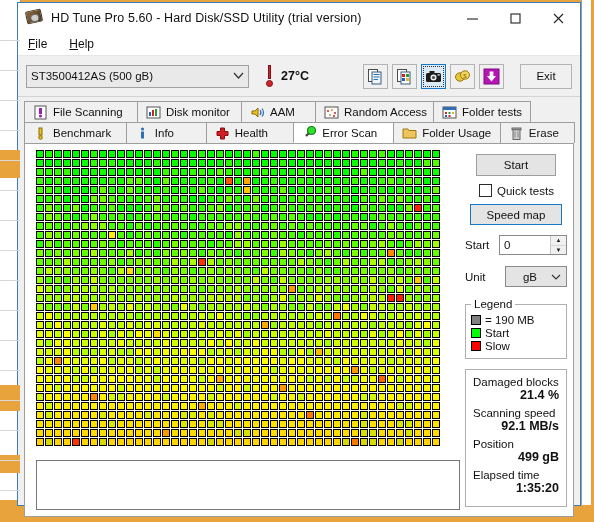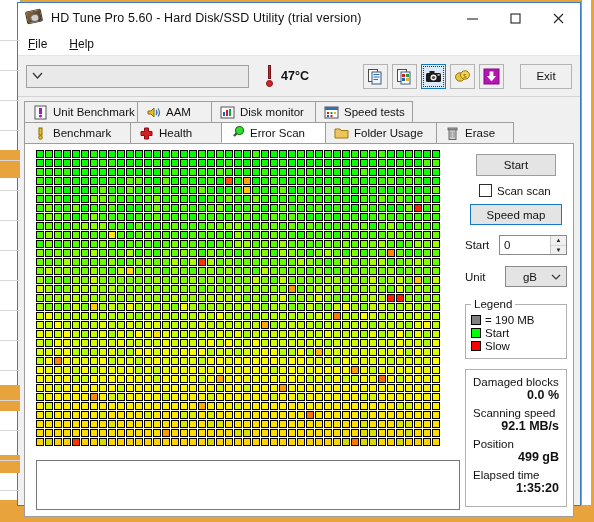--- a/index.html
+++ b/index.html
@@ -199,33 +199,34 @@
     </div>
   </div>
 
   <div class="menubar">
     <div class="menu-item"><u>F</u><span>ile</span></div>
     <div class="menu-item"><u>H</u><span>elp</span></div>
   </div>
 
   <div class="toolbar">
     <div class="drive-select">
+      <span class="drive-name">ST3500412AS (500 gB)</span>
       <span class="chev">
         <svg width="11" height="7" viewBox="0 0 11 7">
             <polyline points="1,1 5.5,6 10,1" fill="none" stroke="#333" stroke-width="1.2"></polyline>
           </svg>
       </span>
     </div>
 
     <div class="temp-box">
       <div class="thermo">
         <div class="stem"></div>
           <div class="bulb"></div>
       </div>
-      <div class="temp-text">47°C</div>
+      <div class="temp-text">27°C</div>
     </div>
 
     <div class="tb-icons">
       <div class="tb-btn">
         <svg width="17" height="17" viewBox="0 0 17 17">
           <rect x="1.5" y="1.5" width="9" height="12" fill="#fff" stroke="#4a4a4a"></rect>
           <rect x="5" y="4" width="9" height="12" fill="#eef4fb" stroke="#3a5b80"></rect>
           <line x1="6.5" y1="6.5" x2="12.5" y2="6.5" stroke="#2f6fb5"></line>
           <line x1="6.5" y1="9" x2="12.5" y2="9" stroke="#2f6fb5"></line>
           <line x1="6.5" y1="11.5" x2="11" y2="11.5" stroke="#2f6fb5"></line>
@@ -270,68 +271,90 @@
   <div class="tabarea">
     <div class="tabrow">
       <div class="tab" style="width:114px;">
         <span class="ti">
           <svg width="15" height="15" viewBox="0 0 15 15">
               <rect x="2" y="1" width="11" height="13" fill="#fff" stroke="#555"></rect>
               <rect x="6" y="3" width="3" height="6" fill="#9c1fb5"></rect>
               <circle cx="7.5" cy="11" r="1.6" fill="#9c1fb5"></circle>
             </svg>
         </span>
-        <span>Unit Benchmark</span>
-      </div>
-      <div class="tab" style="width:75px;">
-        <span class="ti">
-          <svg width="15" height="15" viewBox="0 0 15 15">
-              <polygon points="2,6 5,6 8,3 8,12 5,9 2,9" fill="#f0c020" stroke="#8a6a00"></polygon>
-              <path d="M10 5 q2 2.5 0 5" fill="none" stroke="#2f6fb5" stroke-width="1.2"></path>
-              <path d="M12 3.5 q3 4 0 8" fill="none" stroke="#2f6fb5" stroke-width="1.2"></path>
-            </svg>
-        </span>
-        <span>AAM</span>
+        <span>File Scanning</span>
       </div>
       <div class="tab" style="width:105px;">
         <span class="ti">
           <svg width="15" height="15" viewBox="0 0 15 15">
               <rect x="1" y="2" width="13" height="11" fill="#fff" stroke="#555"></rect>
               <rect x="3" y="7" width="2" height="4" fill="#1f5fbd"></rect>
               <rect x="6" y="5" width="2" height="6" fill="#d21f24"></rect>
               <rect x="9" y="4" width="2" height="7" fill="#1f9c3c"></rect>
             </svg>
         </span>
         <span>Disk monitor</span>
+      </div>
+      <div class="tab" style="width:75px;">
+        <span class="ti">
+          <svg width="15" height="15" viewBox="0 0 15 15">
+              <polygon points="2,6 5,6 8,3 8,12 5,9 2,9" fill="#f0c020" stroke="#8a6a00"></polygon>
+              <path d="M10 5 q2 2.5 0 5" fill="none" stroke="#2f6fb5" stroke-width="1.2"></path>
+              <path d="M12 3.5 q3 4 0 8" fill="none" stroke="#2f6fb5" stroke-width="1.2"></path>
+            </svg>
+        </span>
+        <span>AAM</span>
+      </div>
+      <div class="tab" style="width:119px;">
+        <span class="ti">
+          <svg width="15" height="15" viewBox="0 0 15 15">
+              <rect x="1" y="2" width="13" height="11" fill="#fff" stroke="#555"></rect>
+              <circle cx="4" cy="6" r="1" fill="#d21f24"></circle>
+              <circle cx="8" cy="5" r="1" fill="#e88a1f"></circle>
+              <circle cx="11" cy="8" r="1" fill="#d21f24"></circle>
+              <circle cx="6" cy="10" r="1" fill="#e88a1f"></circle>
+              <circle cx="10" cy="11" r="1" fill="#d21f24"></circle>
+            </svg>
+        </span>
+        <span>Random Access</span>
       </div>
       <div class="tab" style="width:98px;">
         <span class="ti">
           <svg width="15" height="15" viewBox="0 0 15 15">
               <rect x="1" y="2" width="13" height="11" fill="#fff" stroke="#555"></rect>
               <rect x="1" y="2" width="13" height="3" fill="#2f6fb5"></rect>
               <rect x="3" y="7" width="2" height="2" fill="#d21f24"></rect>
               <rect x="6.5" y="7" width="2" height="2" fill="#1f9c3c"></rect>
               <rect x="10" y="7" width="2" height="2" fill="#e8b32b"></rect>
               <rect x="3" y="10" width="2" height="2" fill="#1f5fbd"></rect>
               <rect x="6.5" y="10" width="2" height="2" fill="#d21f24"></rect>
             </svg>
         </span>
-        <span>Speed tests</span>
+        <span>Folder tests</span>
       </div>
     </div>
 
     <div class="tabrow">
       <div class="tab" style="width:107px;">
         <span class="ti">
           <svg width="15" height="15" viewBox="0 0 15 15">
               <rect x="6" y="2" width="3" height="7" fill="#e8c420" stroke="#8a6a00"></rect>
               <circle cx="7.5" cy="11.5" r="1.8" fill="#e8c420" stroke="#8a6a00"></circle>
             </svg>
         </span>
         <span>Benchmark</span>
+      </div>
+      <div class="tab" style="width:84px;">
+        <span class="ti">
+          <svg width="15" height="15" viewBox="0 0 15 15">
+              <circle cx="7.5" cy="3" r="1.6" fill="#2f6fb5"></circle>
+              <rect x="6" y="5.5" width="3" height="7" fill="#2f6fb5"></rect>
+            </svg>
+        </span>
+        <span>Info</span>
       </div>
       <div class="tab" style="width:92px;">
         <span class="ti">
           <svg width="15" height="15" viewBox="0 0 15 15">
               <polygon points="5.5,2 9.5,2 9.5,5.5 13,5.5 13,9.5 9.5,9.5 9.5,13 5.5,13 5.5,9.5 2,9.5 2,5.5 5.5,5.5" fill="#d21f24" stroke="#8a0c10"></polygon>
             </svg>
         </span>
         <span>Health</span>
       </div>
       <div class="tab active" style="width:105px;">
@@ -1858,21 +1881,21 @@
           </div>
       </div>
       <div class="logbox"></div>
     </div>
 
     <div class="right-col">
       <div class="start-btn">Start</div>
 
       <div class="qs-row">
         <span class="cb"></span>
-        <span class="qs-label">Scan scan</span>
+        <span class="qs-label">Quick tests</span>
       </div>
 
       <div class="speedmap-btn">Speed map</div>
 
       <div class="field-row">
         <span class="field-label">Start</span>
         <span class="spinner">
           <span class="spin-val">0</span>
           <span class="spin-btns">
             <span class="spin-up">▲</span>
@@ -1905,21 +1928,21 @@
           <span class="leg-txt">Start</span>
         </div>
         <div class="leg-row">
           <span class="leg-sw" style="background:#ff0000;"></span>
           <span class="leg-txt">Slow</span>
         </div>
       </fieldset>
 
       <div class="stats">
         <div class="stat-label">Damaged blocks</div>
-        <div class="stat-val">0.0 %</div>
+        <div class="stat-val">21.4 %</div>
         <div class="stat-label">Scanning speed</div>
         <div class="stat-val">92.1 MB/s</div>
         <div class="stat-label">Position</div>
         <div class="stat-val">499 gB</div>
         <div class="stat-label">Elapsed time</div>
         <div class="stat-val">1:35:20</div>
       </div>
     </div>
   </div>
 </div>

